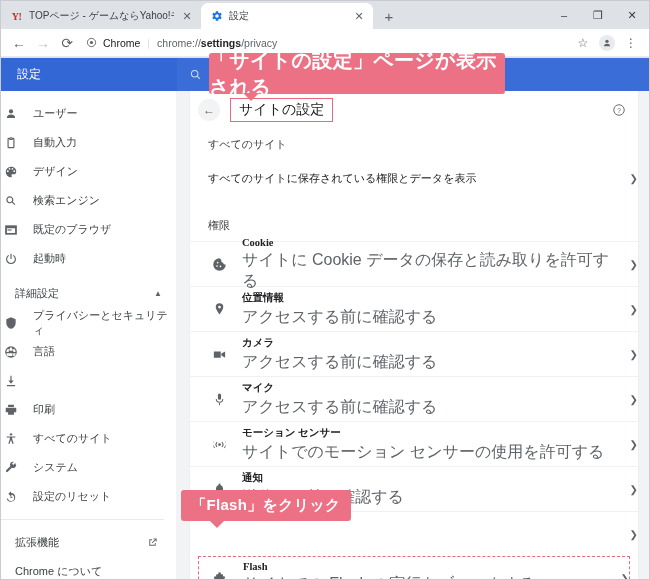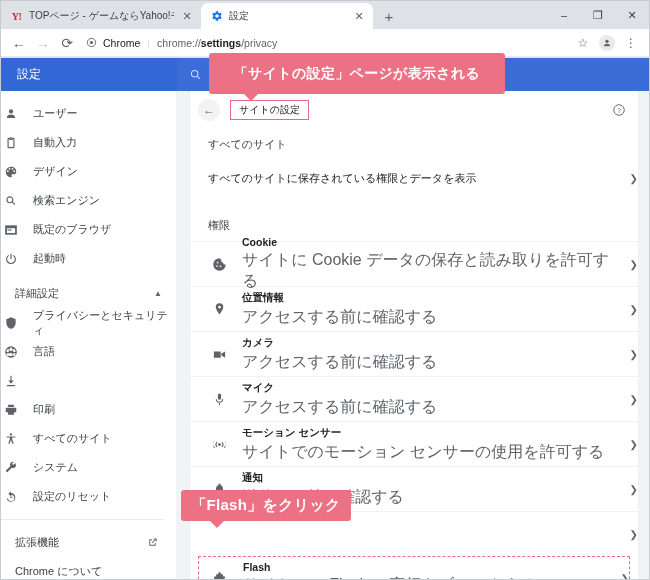--- a/index.html
+++ b/index.html
@@ -183,21 +183,21 @@
   .back-circle {
     width: 22px; height: 22px; border-radius: 50%;
     background: #f1f3f4; display: flex; align-items: center;
     justify-content: center; color: #5f6368; font-size: 12px;
     flex: none;
   }
   .page-title-box {
     margin-left: 10px;
     border: 1.6px solid #e8697d;
     padding: 2px 8px;
-    font-size: 10px; color: #202124;
+    font-size: 14px; color: #202124;
     font-weight: 500;
     background: #ffffff;
   }
   .head-spacer { flex: 1; }
   .help-ico {
     width: 18px; height: 18px; flex: none;
     display: flex; align-items: center; justify-content: center;
     color: #5f6368; font-size: 13px;
   }
   .group-label {
@@ -210,21 +210,21 @@
     border-top: 1px solid #f0f1f2;
   }
   .list-row.noline { border-top: none; }
   .row-main-only { font-size: 11px; color: #202124; flex: 1; }
   .row-ico {
     width: 22px; height: 22px; flex: none; margin-right: 12px;
     display: flex; align-items: center; justify-content: center;
   }
   .row-ico svg { width: 15px; height: 15px; fill: #5f6368; }
   .row-text { flex: 1; display: flex; flex-direction: column; gap: 2px; }
-  .row-title { font-size: 10.5px; color: #202124; font-weight: bold; }
+  .row-title { font-size: 10.5px; color: #202124; font-weight: bold; font-family: Liberation Serif, serif; }
   .row-sub { font-size: 16px; color: #5f6368; }
   .row-chev { width: 14px; flex: none; color: #5f6368;
               font-size: 10px; text-align: right; }
   .section-gap { height: 14px; background: #ffffff; }
   .perm-row { height: 45px; }
   .flash-row {
     border: 1.6px dashed #e8697d;
     border-radius: 1px;
     margin: 0 8px;
     padding-left: 10px;
@@ -247,21 +247,21 @@
     position: absolute;
     bottom: -7px;
     width: 0; height: 0;
     border-left: 8px solid transparent;
     border-right: 8px solid transparent;
     border-top: 8px solid #ec7185;
   }
   #callout-site-settings {
     left: 208px; top: 52px;
     width: 296px; height: 41px;
-    font-size: 14px;
+    font-size: 20px;
   }
   #callout-site-settings::after { left: 34px; }
   #callout-flash {
     left: 180px; top: 489px;
     width: 170px; height: 31px;
     font-size: 15px;
   }
   #callout-flash::after { left: 28px; }
 
   .scrollbar-track {

